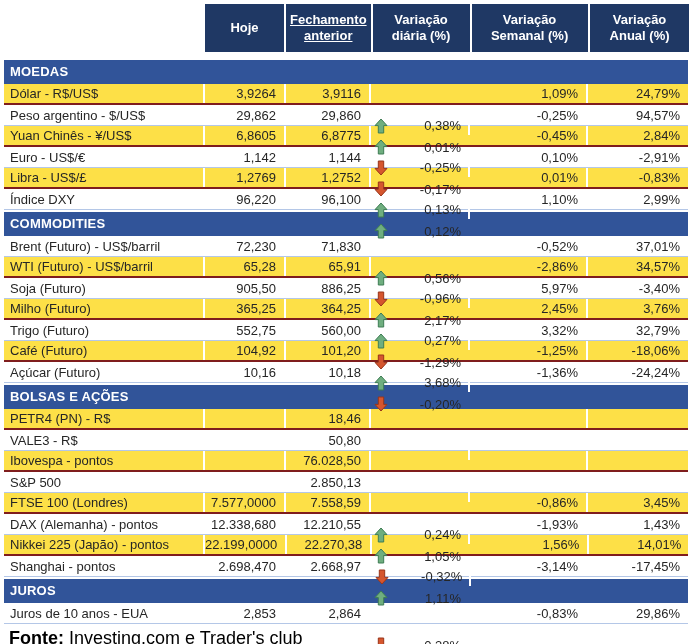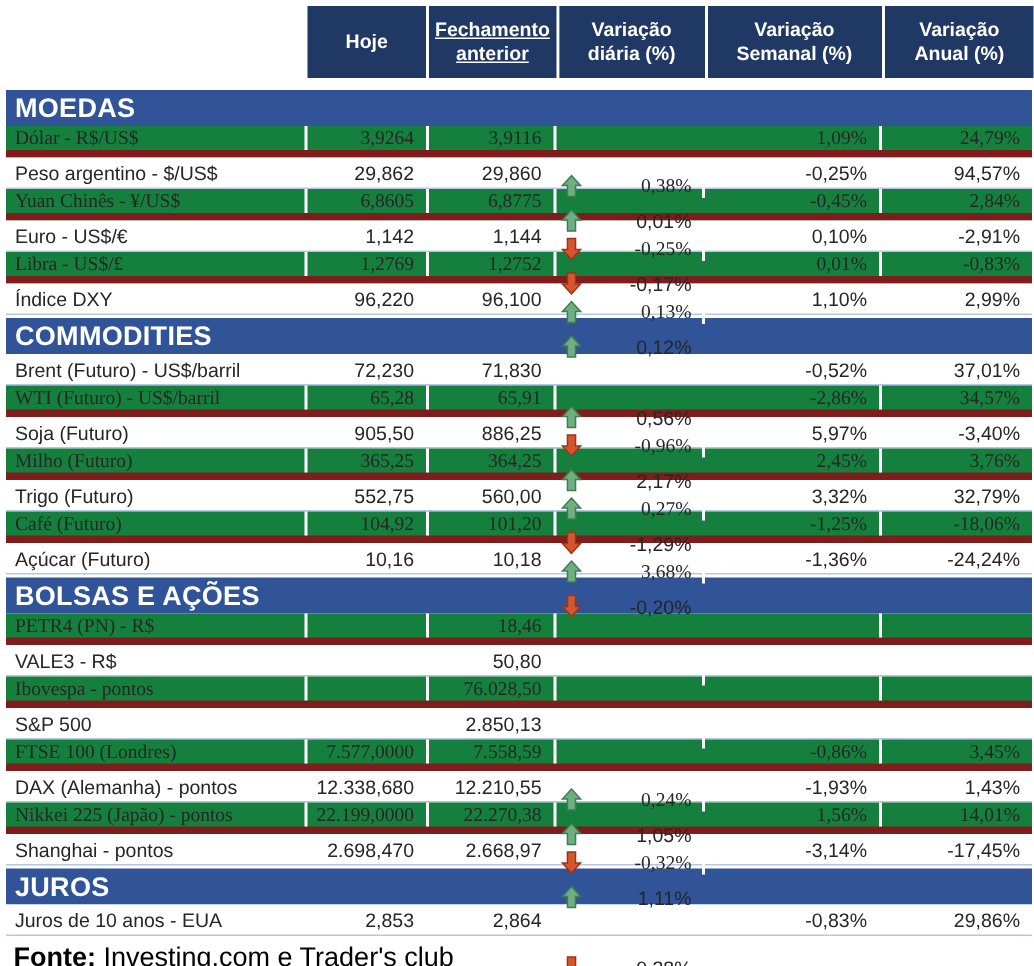--- a/index.html
+++ b/index.html
@@ -11,24 +11,24 @@
   .hdr-cell{background:#1F3864;color:#fff;font-weight:bold;font-size:13px;line-height:1.2;
             display:flex;align-items:center;justify-content:center;text-align:center;
             box-sizing:border-box;border-right:2px solid #fff;padding:2px 4px;}
   .hdr-cell:last-child{border-right:none;}
   .w-hoje{flex:0 0 81px;} .w-fech{flex:0 0 85px;text-decoration:underline;} .w-diar{flex:0 0 99px;}
   .w-sem{flex:0 0 118px;} .w-anu{flex:0 0 100px;}
   .gap-top{height:8px;}
   .gap-sec{height:2px;}
   
   .band{height:24px;line-height:24px;background:#315499;color:#fff;font-weight:bold;
-        font-size:18px;padding-left:6px;letter-spacing:.2px;}
+        font-size:13px;padding-left:6px;letter-spacing:.2px;}
   
   .r{display:flex;height:21px;box-sizing:border-box;font-size:13px;color:#262626;}
-  .r.light{background:#15803d;border-bottom:5px solid #7f1d1d;font-family:Liberation Serif, serif;}
+  .r.light{background:#fde047;border-bottom:2px solid #7f1d1d;}
   .r.white{background:#fff;border-bottom:1px solid #B4C7E7;}
   .c{box-sizing:border-box;border-right:2px solid #fff;display:flex;align-items:center;height:100%;}
   .r.white .c{border-right-color:transparent;}
   .c:last-child{border-right:none;}
   .c.label{flex:0 0 201px;padding-left:6px;}
   .c.num{justify-content:flex-end;padding-right:8px;}
   .c.hoje{flex:0 0 81px;} .c.fech{flex:0 0 85px;}
   .c.diar{flex:0 0 99px;padding:0 7px 0 3px;justify-content:space-between;margin-top:32px;}
   .c.sem{flex:0 0 118px;} .c.anu{flex:0 0 100px;}
   

